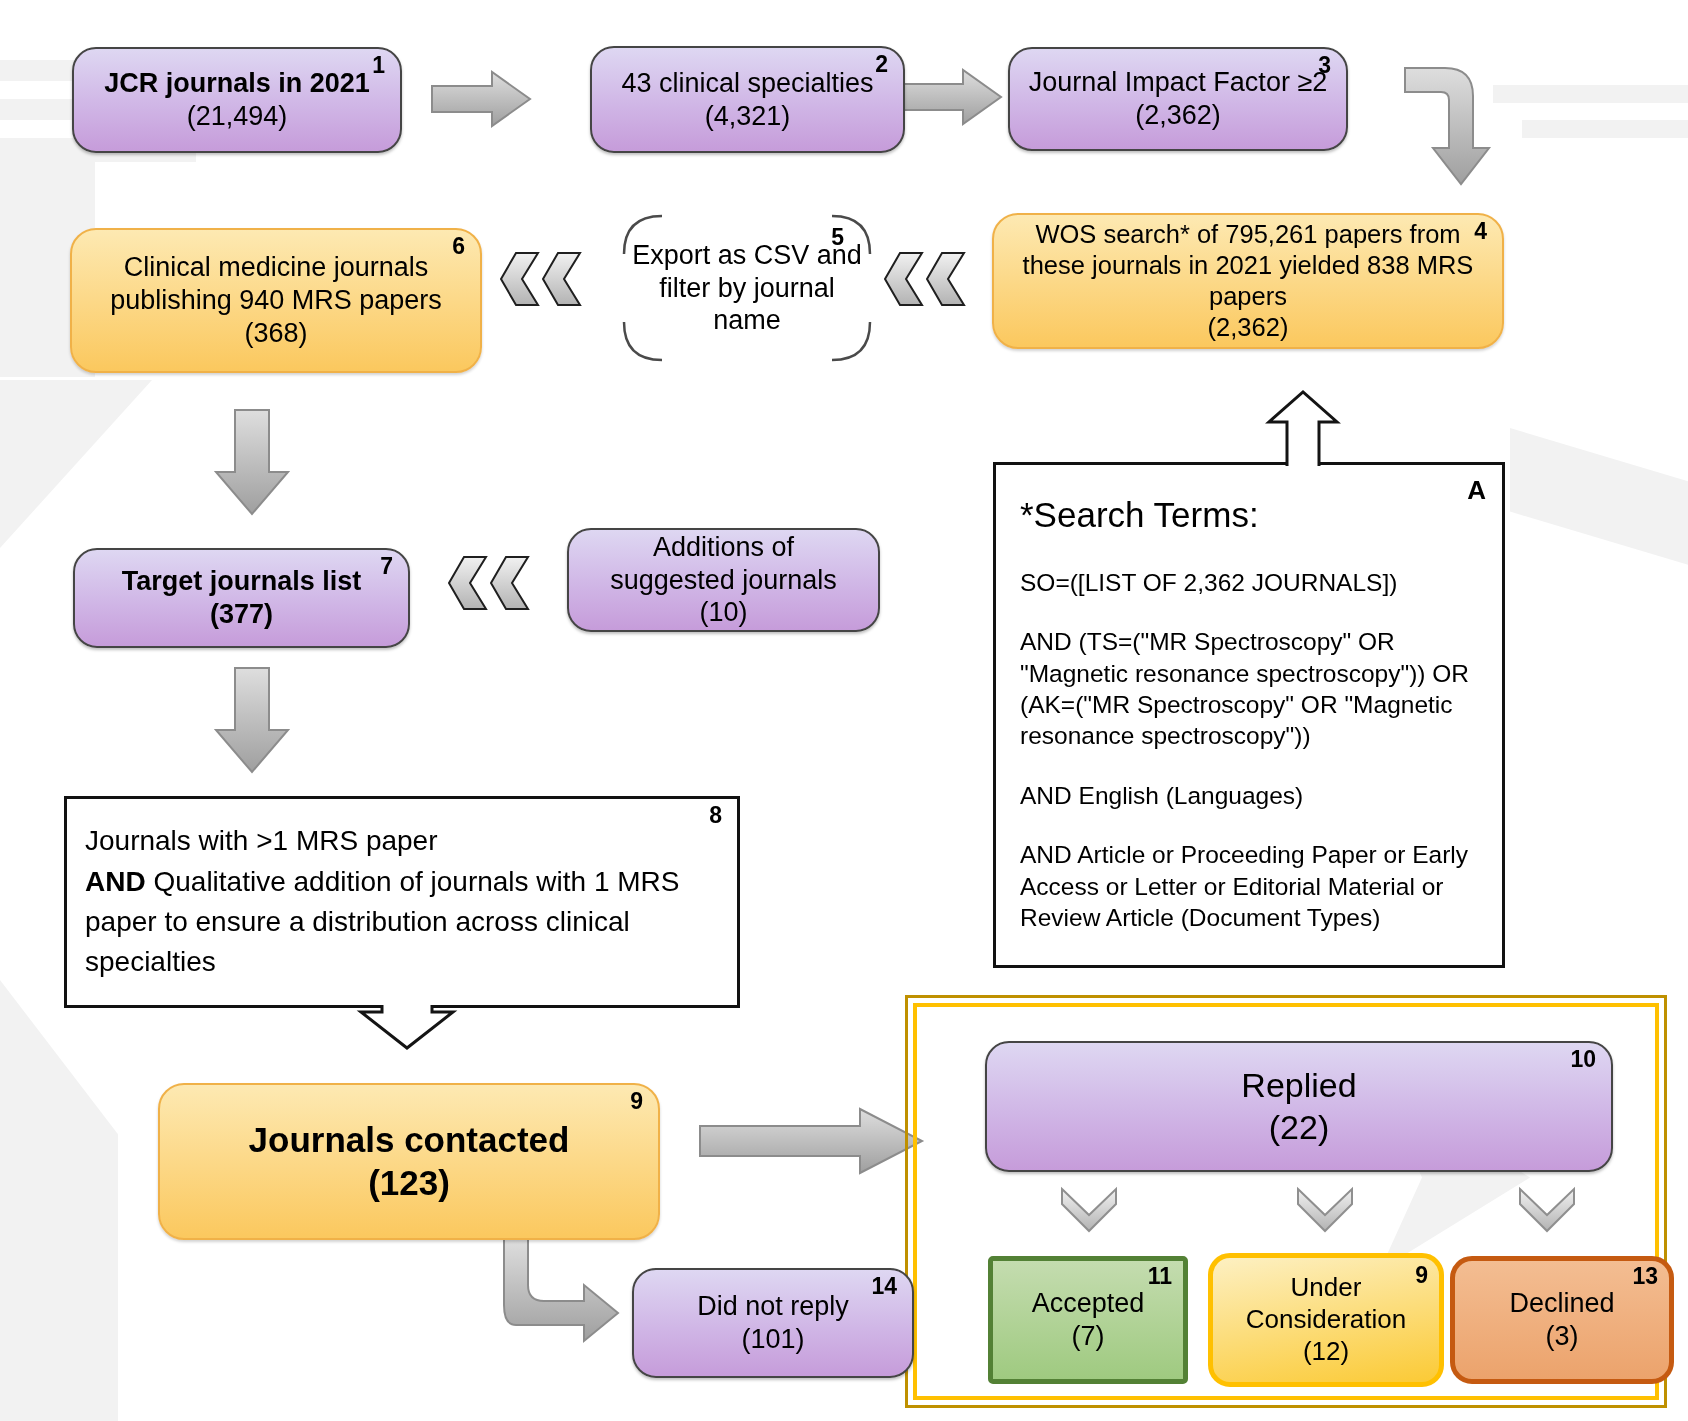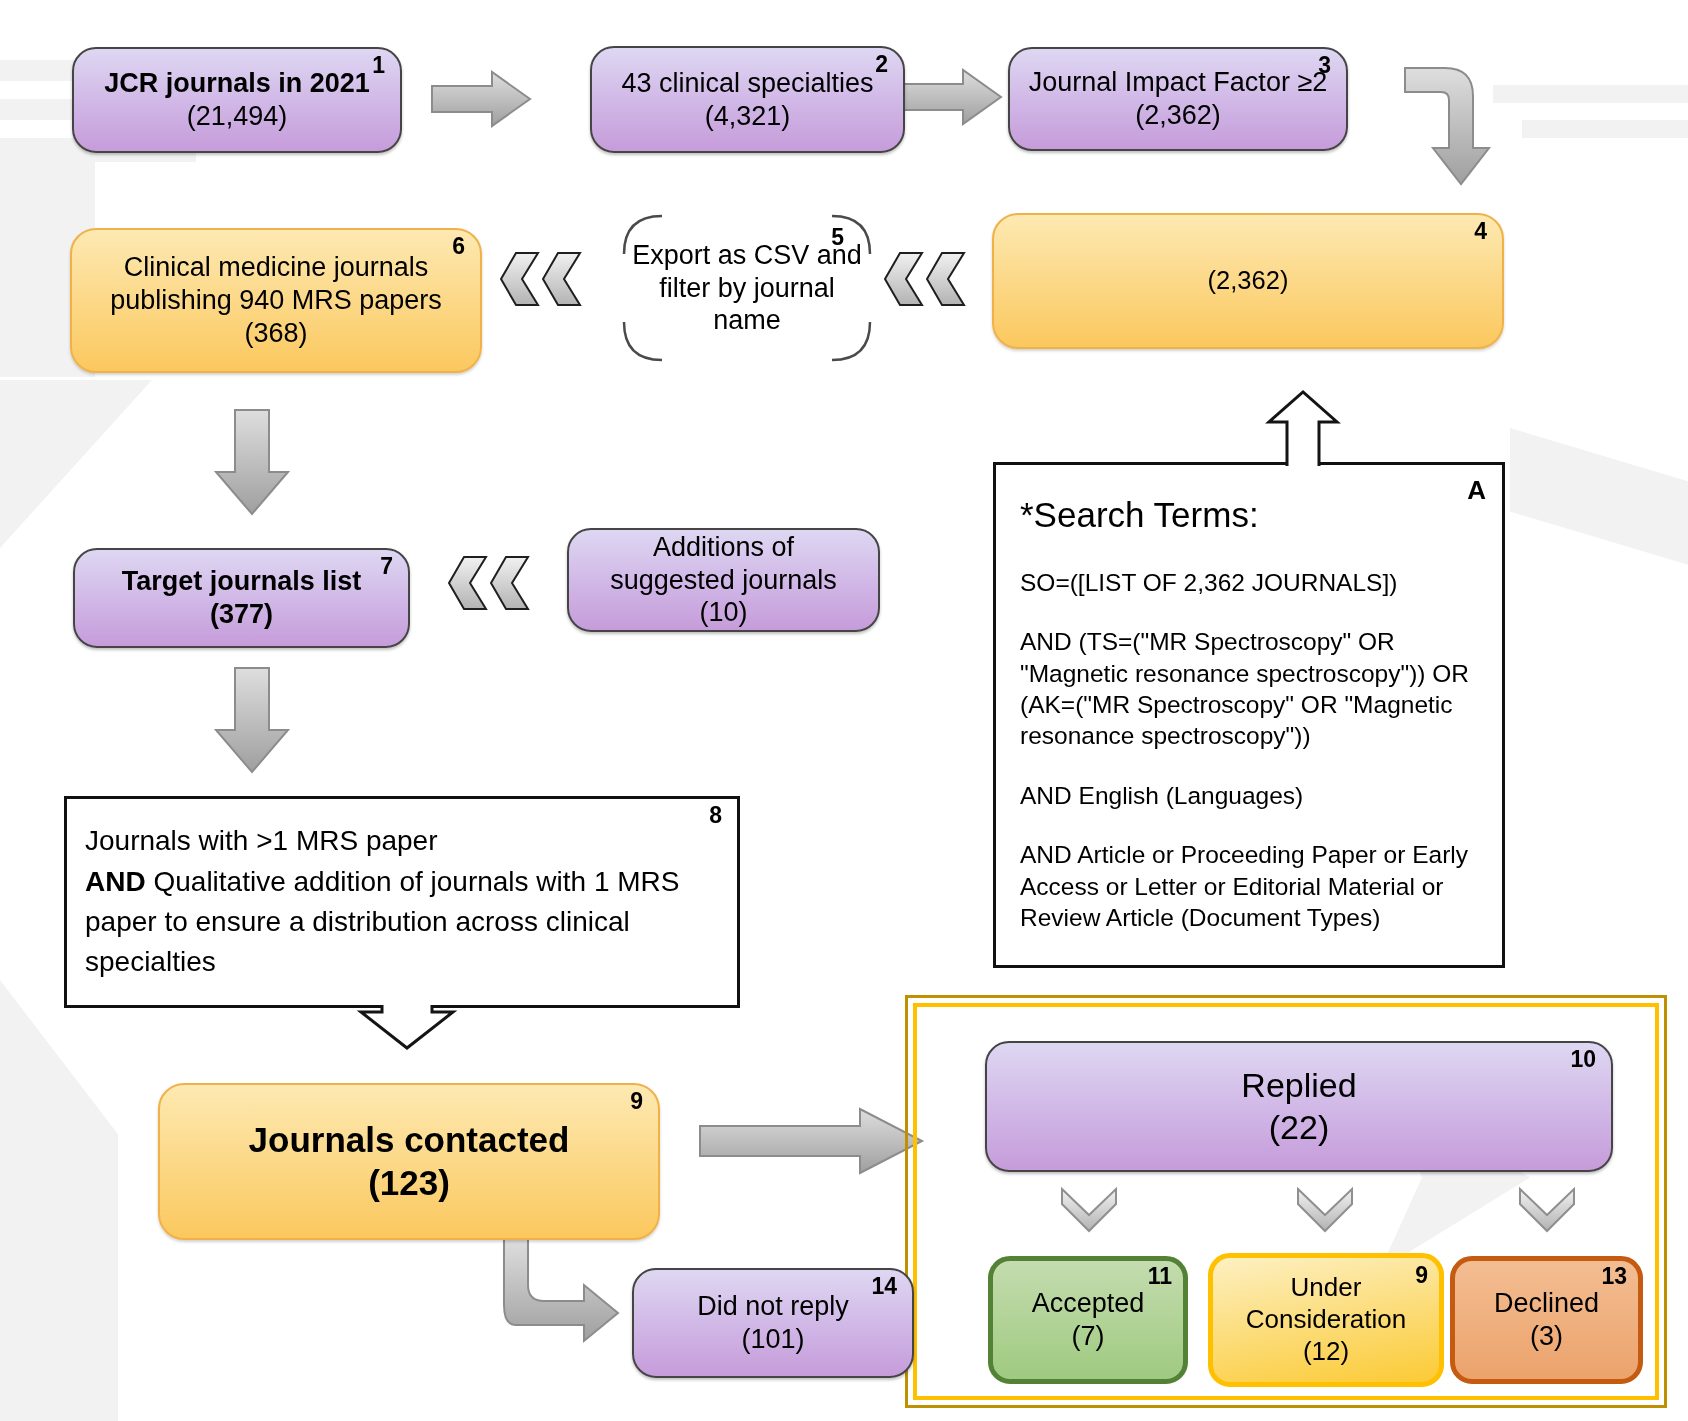--- a/index.html
+++ b/index.html
@@ -7,21 +7,21 @@
           font-family:"Liberation Sans",sans-serif;color:#000;}
   .wm{position:absolute;background:#f2f2f2;z-index:0;}
   .node{position:absolute;box-sizing:border-box;display:flex;flex-direction:column;
         align-items:center;justify-content:center;text-align:center;line-height:1.22;
         font-size:27px;z-index:2;}
   .purple{background:linear-gradient(180deg,#ded7f2 0%,#d0b6e6 55%,#c69cda 100%);
           border:2px solid #454545;border-radius:24px;box-shadow:0 2px 3px rgba(0,0,0,.25);}
   .orangeb{background:linear-gradient(180deg,#fde9b2 0%,#fbc85e 100%);
           border:2px solid #f0b148;border-radius:26px;box-shadow:0 2px 3px rgba(0,0,0,.18);}
   .greenb{background:linear-gradient(180deg,#c4dcaf 0%,#9fca80 100%);
-          border:5px solid #538135;border-radius:22px;}
+          border:5px solid #538135;border-radius:5px;}
   .yellowb{background:linear-gradient(170deg,#fdf0c2 0%,#fbca35 100%);
           border:5px solid #ffc000;border-radius:22px;}
   .declb{background:linear-gradient(180deg,#f3bd92 0%,#eca36c 100%);
           border:5px solid #c55a11;border-radius:22px;}
   .num{position:absolute;top:5px;right:15px;font-weight:bold;font-size:23px;line-height:1;}
   .bold{font-weight:bold;}
   svg.arr{position:absolute;z-index:1;overflow:visible;}
   .gold-frame{position:absolute;left:913px;top:1003px;width:746px;height:397px;
           box-sizing:border-box;border:4px solid #ffc000;outline:3px solid #bf9000;
           outline-offset:5px;z-index:1;background:transparent;}
@@ -89,20 +89,21 @@
     <div>Journal Impact Factor ≥2</div>
     <div>(2,362)</div>
   </div>
 
   <svg class="arr" style="left:1405px;top:60px;" width="92" height="128" viewBox="0 0 92 128">
     <path d="M0,8 L40,8 Q68,8 68,36 L68,88 L84,88 L56,124 L28,88 L44,88 L44,40 Q44,32 36,32 L0,32 Z" fill="url(#gAr)" stroke="#8c8c8c" stroke-width="2"></path>
   </svg>
 
   <div class="node orangeb" style="left:992px;top:213px;width:512px;height:136px;font-size:25.5px;padding:4px 12px;">
     <span class="num">4</span>
+    <div>WOS search* of 795,261 papers from these journals in 2021 yielded 838 MRS papers</div>
     <div>(2,362)</div>
   </div>
 
   <svg class="arr" style="left:884px;top:252px;" width="84" height="54" viewBox="0 0 84 54">
     <polygon points="38,1 16,1 1,27 16,53 38,53 22,27" fill="url(#gCh)" stroke="#1f1f1f" stroke-width="2"></polygon>
     <polygon points="80,1 58,1 43,27 58,53 80,53 64,27" fill="url(#gCh)" stroke="#1f1f1f" stroke-width="2"></polygon>
   </svg>
 
   <div class="node" style="left:622px;top:214px;width:250px;height:148px;">
     <svg style="position:absolute;left:0;top:0;" width="250" height="148" viewBox="0 0 250 148">
@@ -216,19 +217,19 @@
     <div>Accepted</div>
     <div>(7)</div>
   </div>
 
   <div class="node yellowb" style="left:1208px;top:1253px;width:236px;height:134px;font-size:26px;">
     <span class="num" style="right:11px;top:6px;">9</span>
     <div style="max-width:170px;">Under Consideration</div>
     <div>(12)</div>
   </div>
 
-  <div class="node declb" style="left:1450px;top:1256px;width:193px;height:128px;">
+  <div class="node declb" style="left:1450px;top:1256px;width:224px;height:128px;">
     <span class="num" style="right:11px;top:4px;">13</span>
     <div>Declined</div>
     <div>(3)</div>
   </div>
 
 </div>
 
 </body></html>

